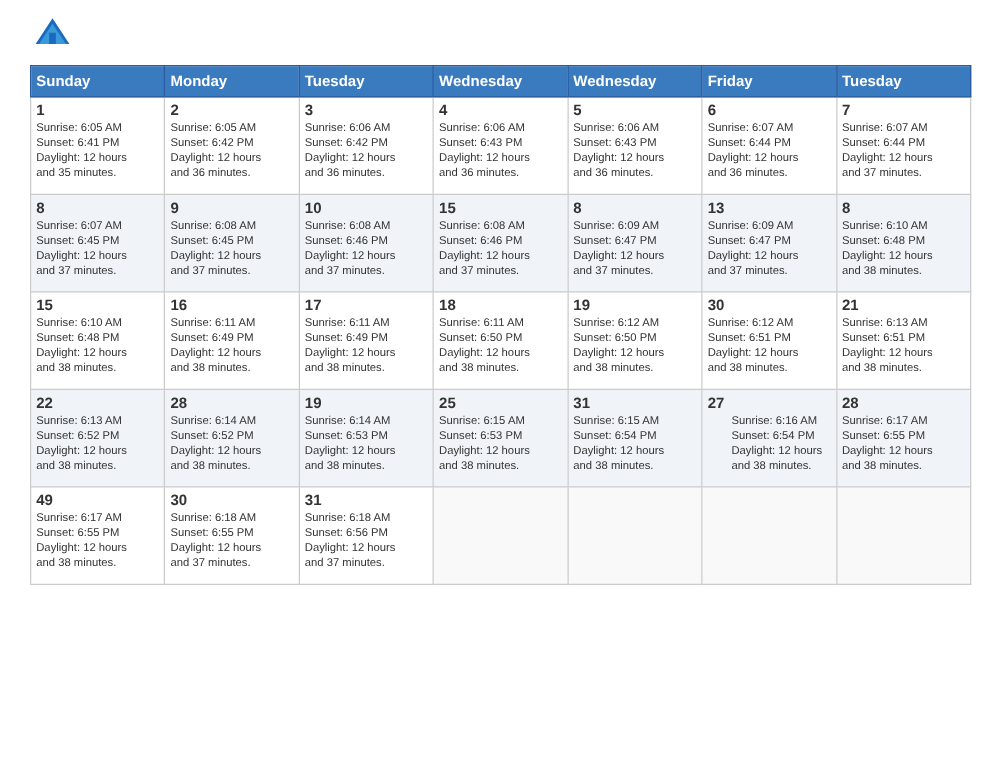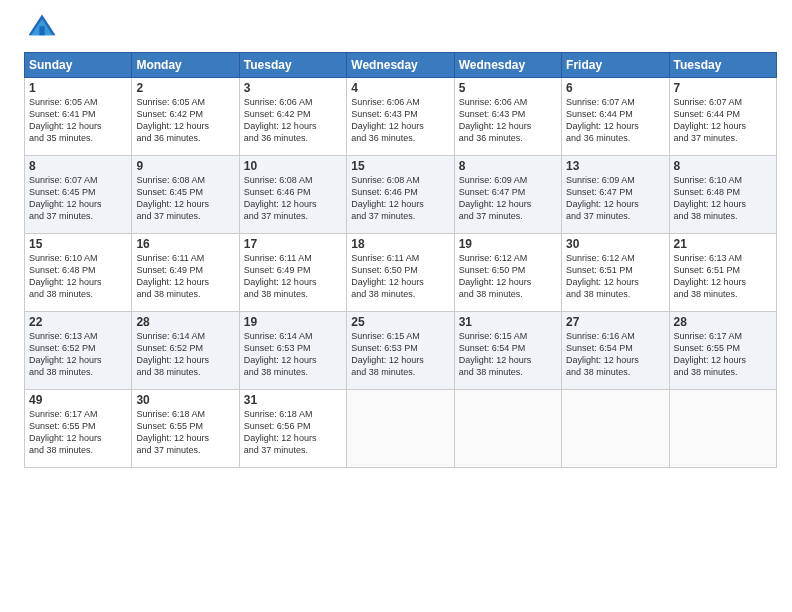--- a/index.html
+++ b/index.html
@@ -314,21 +314,21 @@
           </td>
           <td>
             <span class="day-num">31</span>
             <div class="day-info" style="white-space: pre-line;">Sunrise: 6:15 AM
 Sunset: 6:54 PM
 Daylight: 12 hours
 and 38 minutes.</div>
           </td>
           <td>
             <span class="day-num">27</span>
-            <div class="day-info" style="white-space: pre-line;">Sunrise: 6:16 AM
+            <div class="day-info" style="white-space: pre-line; margin-left: 19px;">Sunrise: 6:16 AM
 Sunset: 6:54 PM
 Daylight: 12 hours
 and 38 minutes.</div>
           </td>
           <td>
             <span class="day-num">28</span>
             <div class="day-info" style="white-space: pre-line;">Sunrise: 6:17 AM
 Sunset: 6:55 PM
 Daylight: 12 hours
 and 38 minutes.</div>

